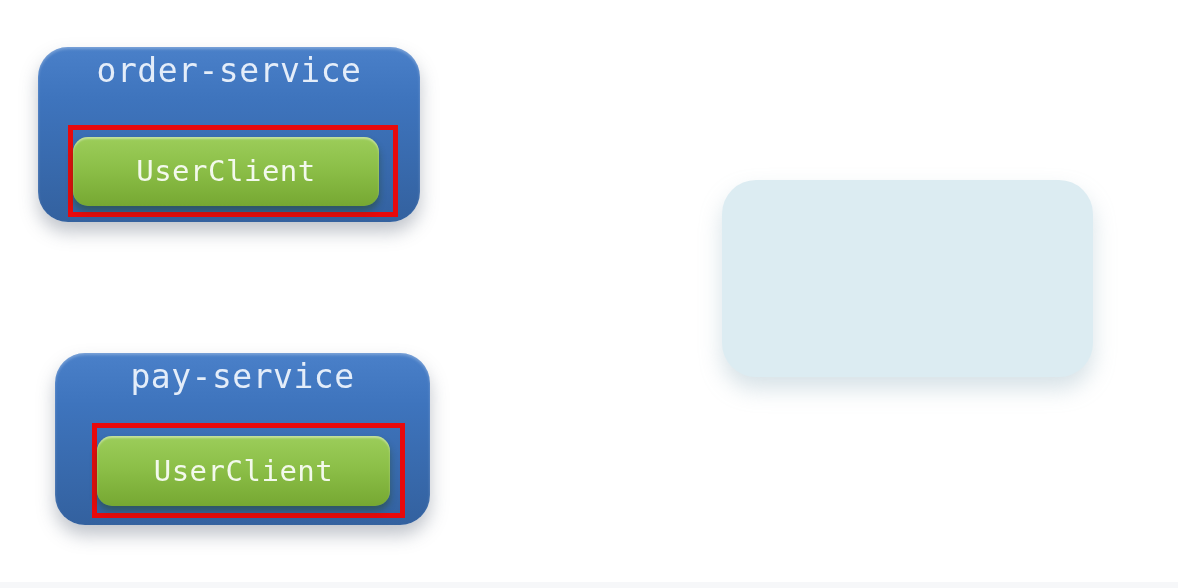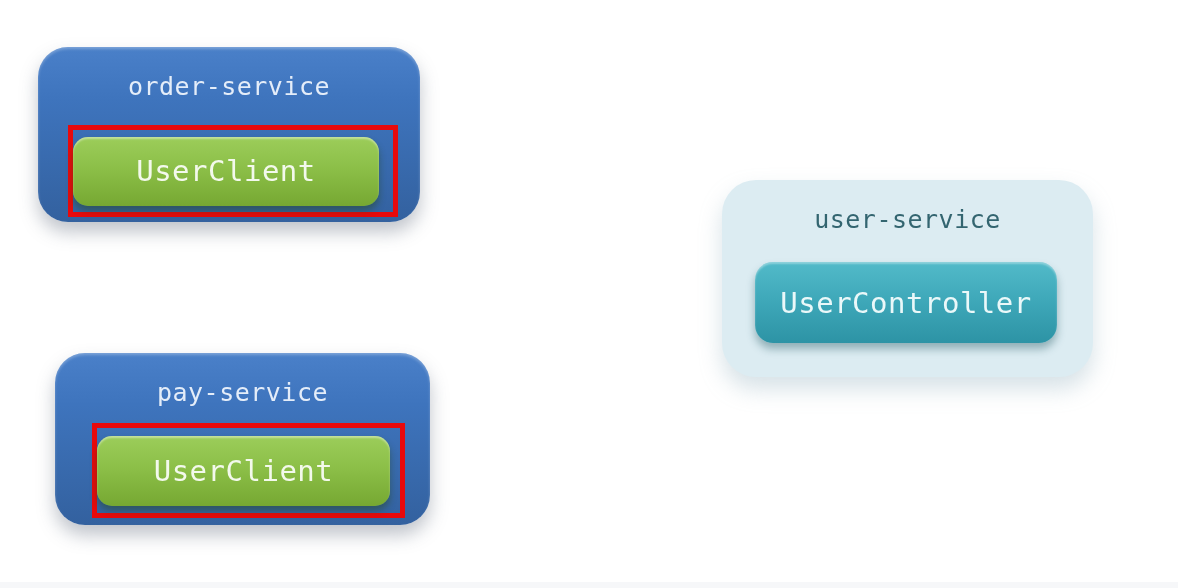--- a/index.html
+++ b/index.html
@@ -32,24 +32,24 @@
     border-radius: 34px;
     box-shadow: 0 12px 22px rgba(150, 178, 192, 0.38);
   }
   .node-order { left: 38px;  top: 47px;  width: 382px; height: 175px; }
   .node-pay   { left: 55px;  top: 353px; width: 375px; height: 172px; }
   .node-user  { left: 722px; top: 180px; width: 371px; height: 197px; }
 
   
   .node-title {
     text-align: center;
-    font-size: 25px;
+    font-size: 33px;
     line-height: 29px;
     letter-spacing: 0.5px;
-    padding-top: 25px;
+    padding-top: 9px;
     user-select: none;
   }
   .title-on-blue  { color: #e4edf9; }
   .title-on-light { color: #336570; }
 
   
   .highlight {
     position: absolute;
     box-sizing: border-box;
     border: 5px solid #e8090c;
@@ -115,18 +115,16 @@
   </div>
 
   <div class="node node-pay blue-box">
     <div class="node-title title-on-blue">pay-service</div>
     <div class="highlight">
       <div class="chip chip-green">UserClient</div>
     </div>
   </div>
 
   <div class="node node-user light-box">
-    <div class="node-title title-on-light">user-service</div>
-    <div class="chip chip-teal">UserController</div>
   </div>
 
   <div class="bottom-strip"></div>
 </div>
 
 </body></html>

